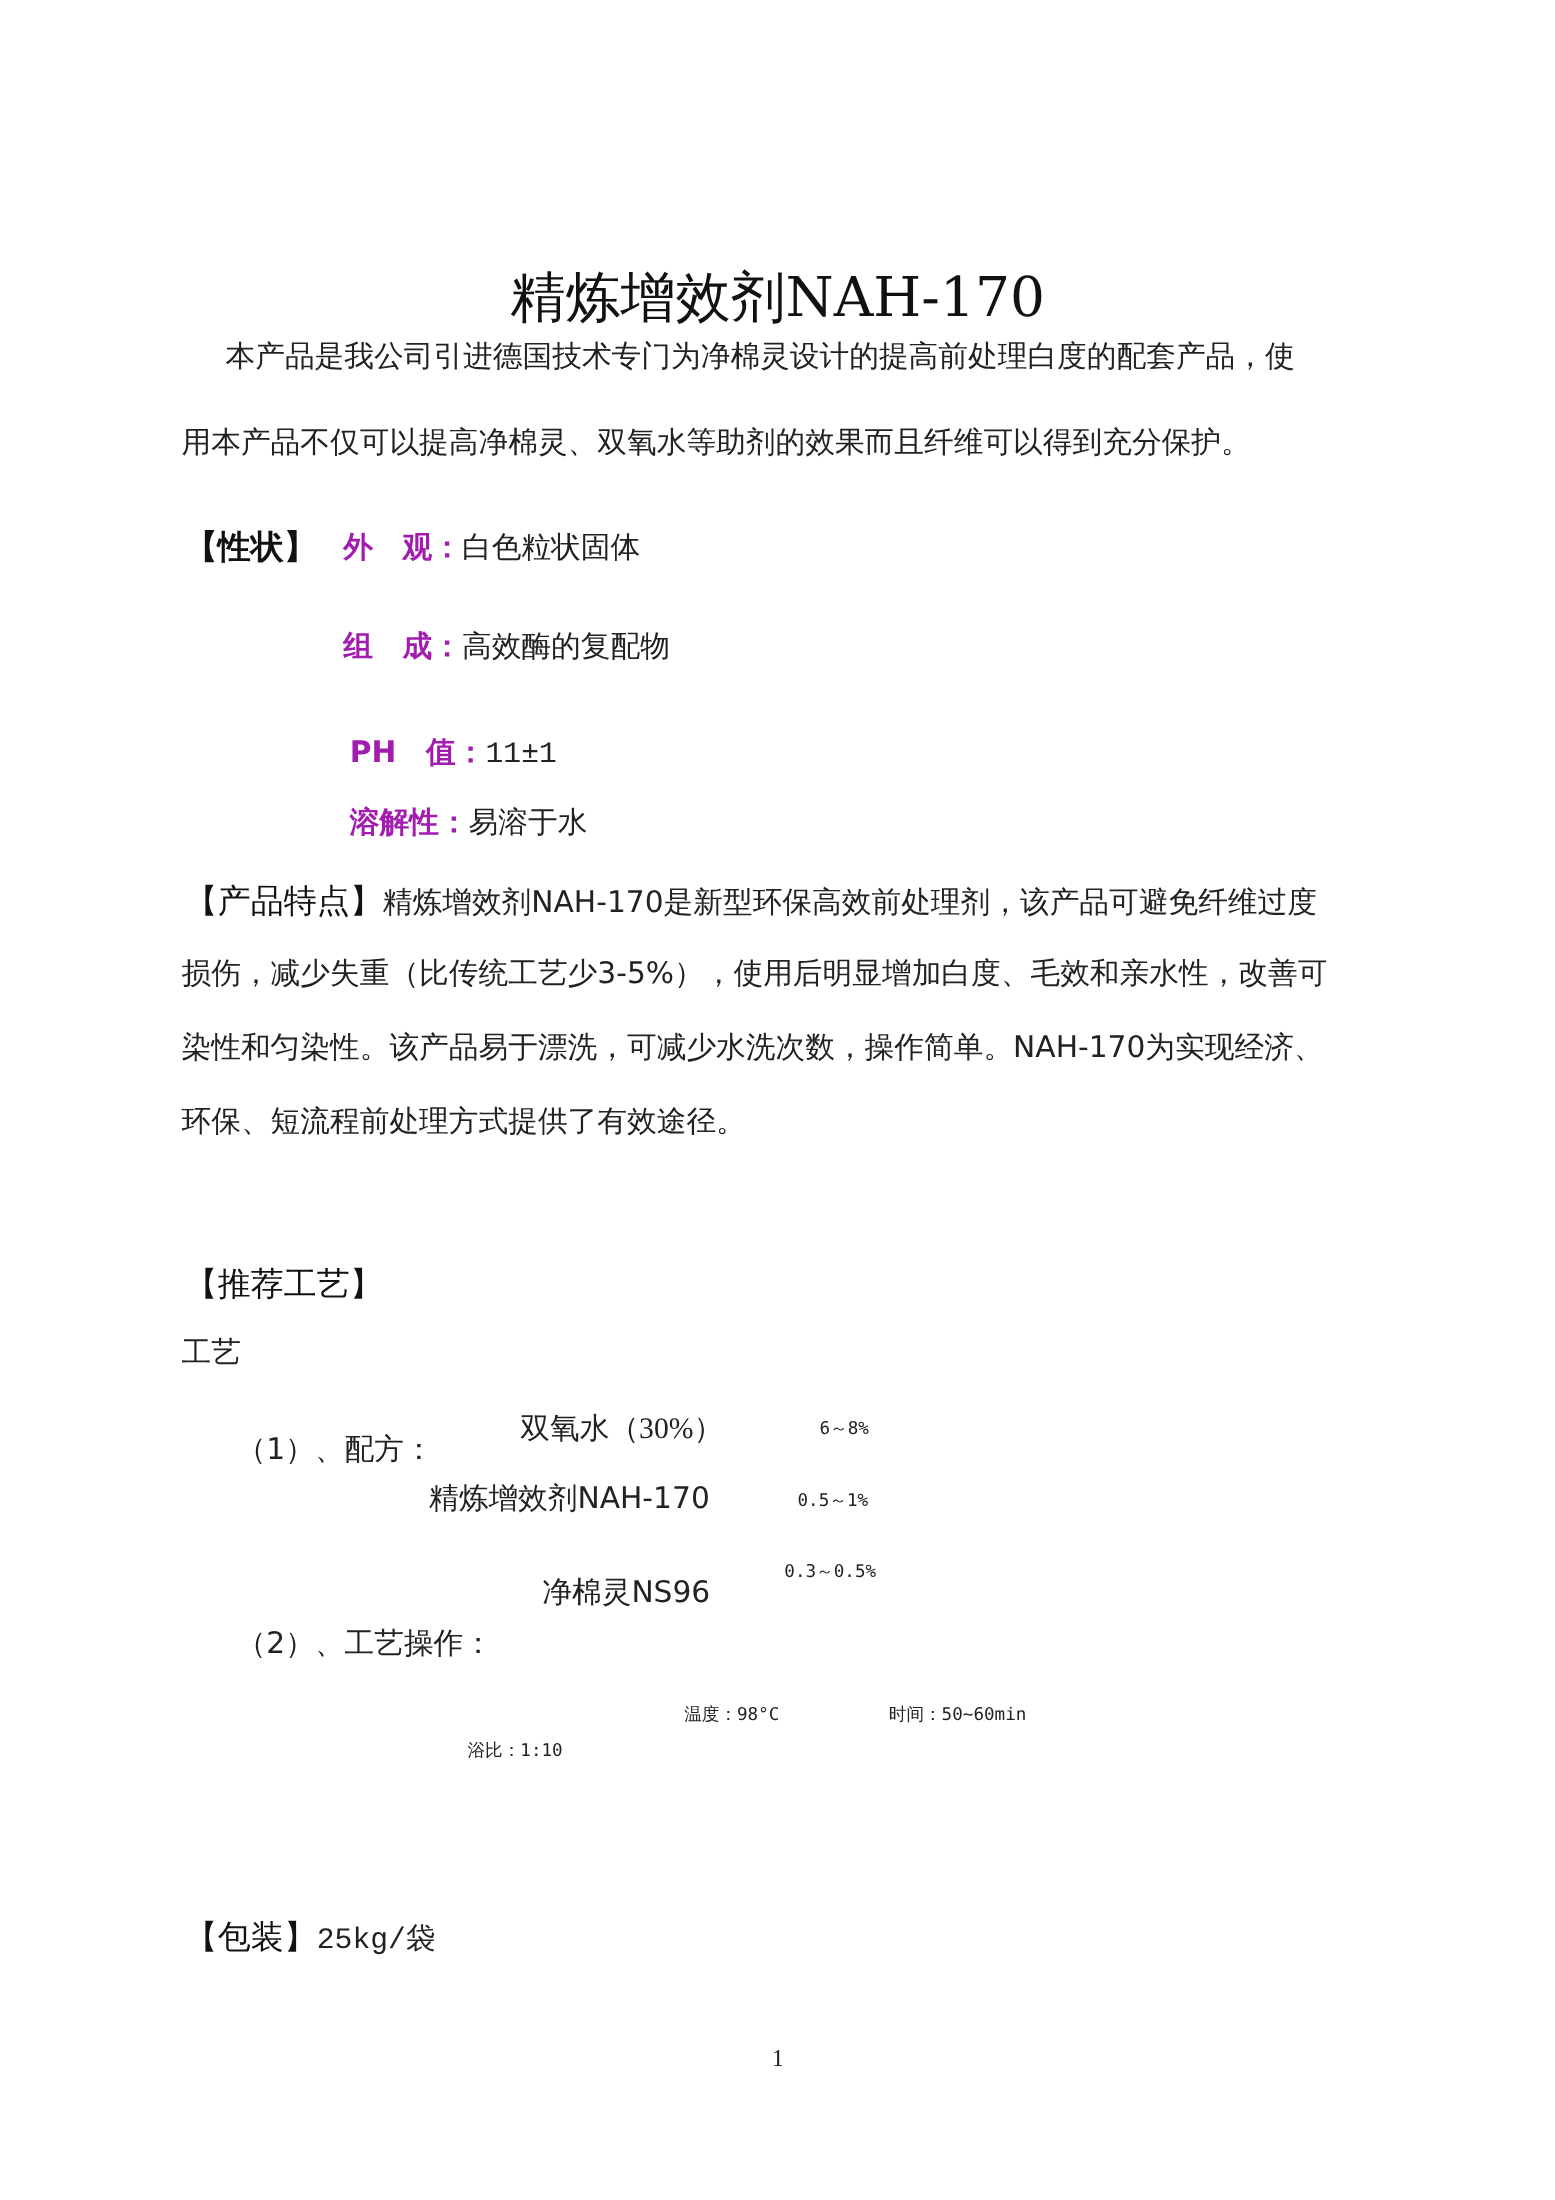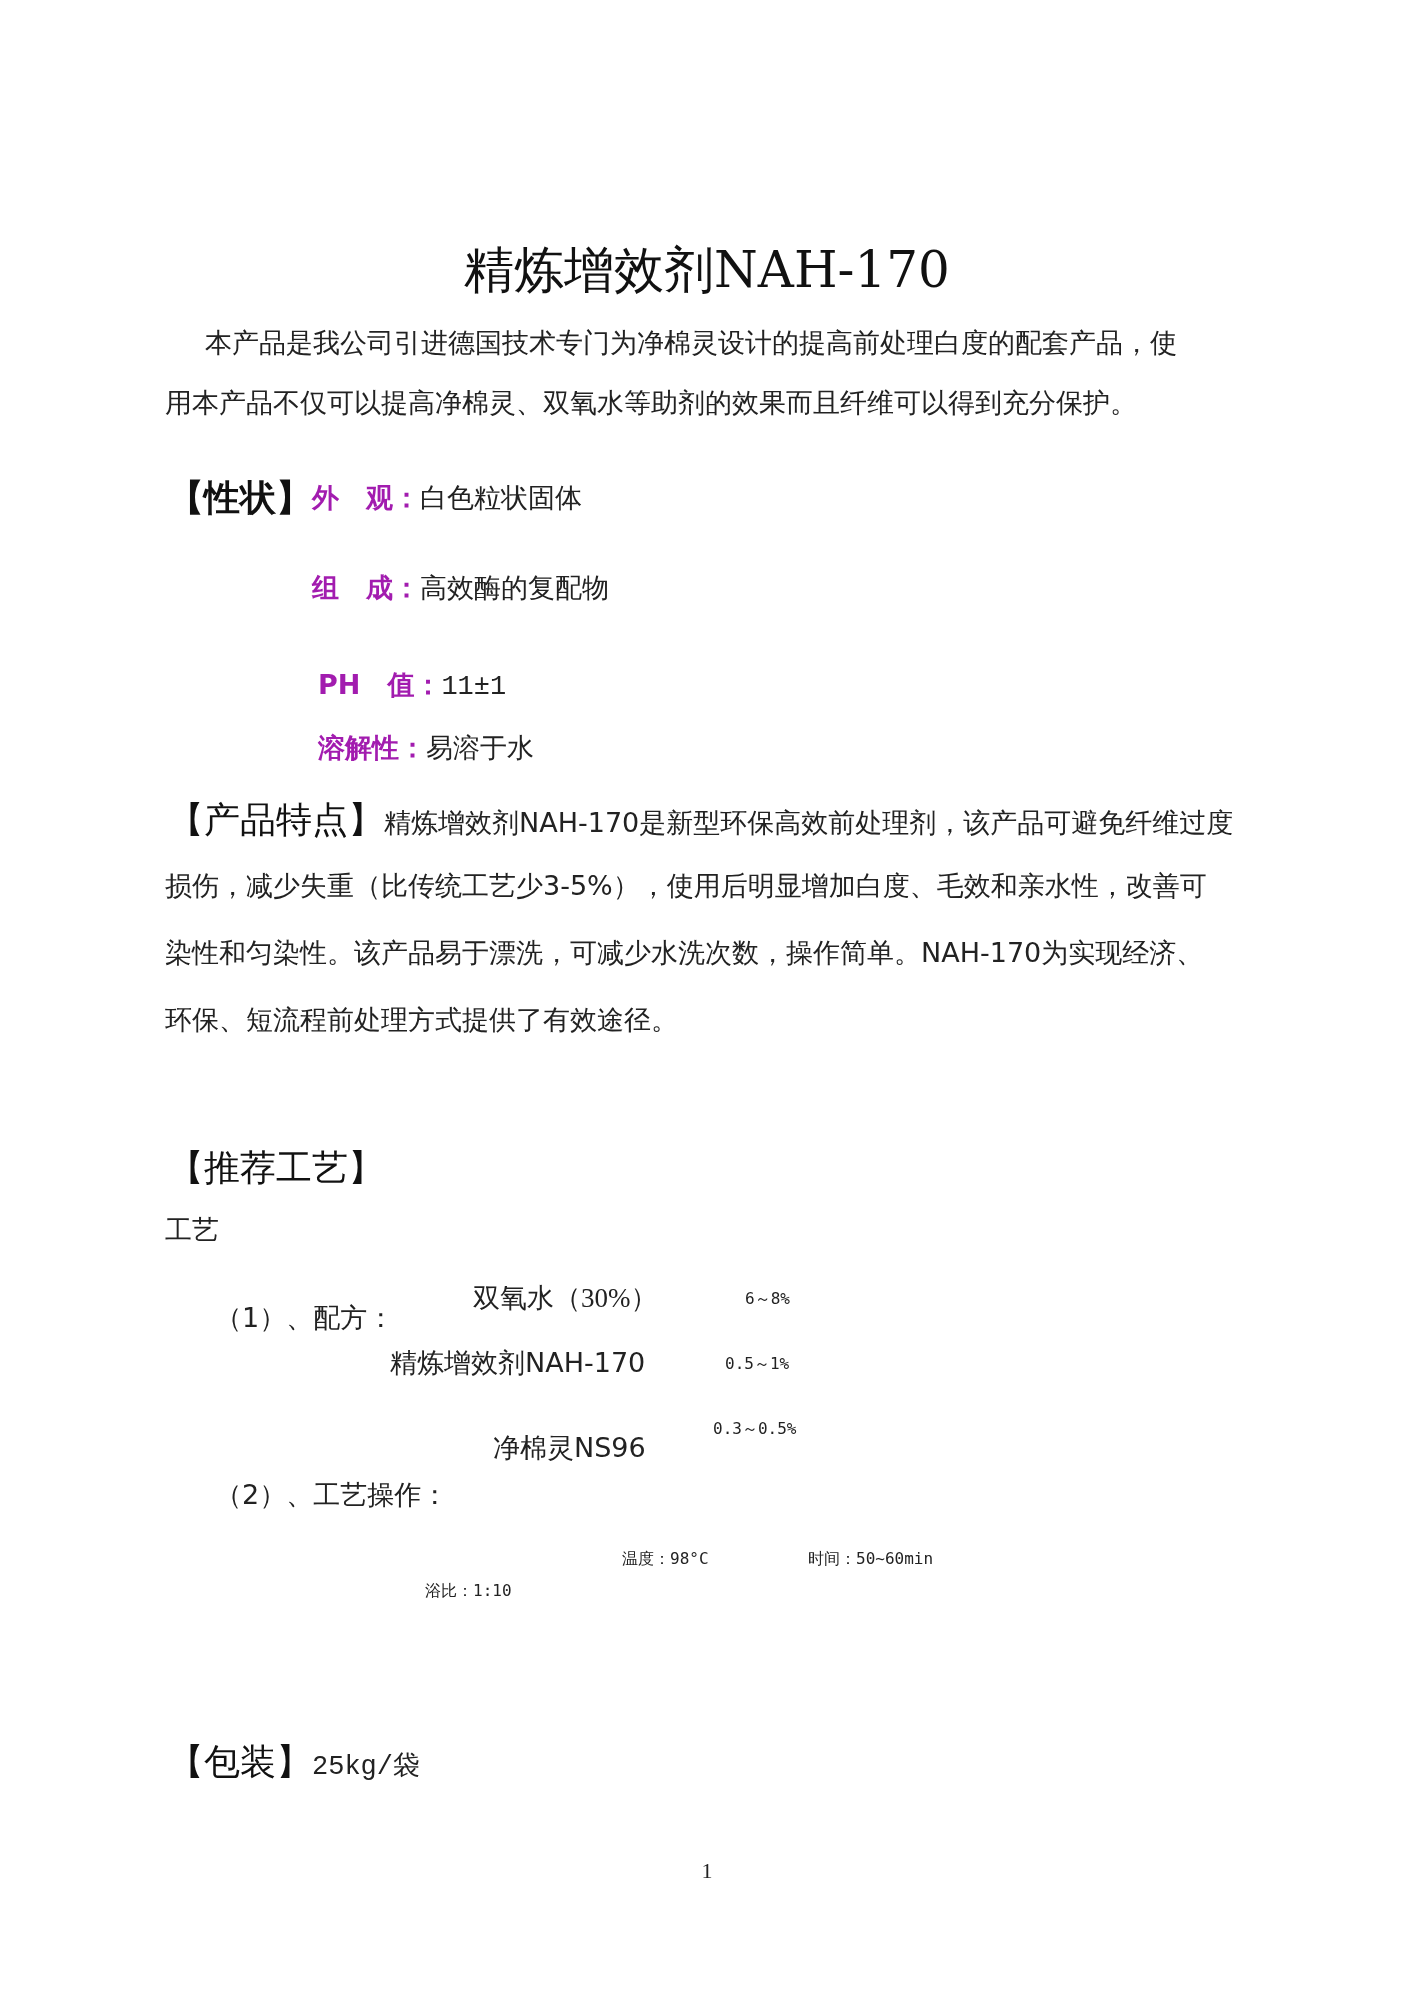--- a/index.html
+++ b/index.html
@@ -9,36 +9,36 @@
       font-family: "DejaVu Sans", "Liberation Sans", sans-serif;
     }
     .abs { position: absolute; white-space: nowrap; }
     .title {
       left: 0; width: 1414px; top: 240px; text-align: center;
       font-family: "DejaVu Serif", "Liberation Serif", serif;
       font-size: 50px; line-height: 60px; color: #111;
     }
     .para { font-size: 27px; line-height: 36px; color: #222; }
     .bold { font-weight: bold; color: #a21caf; }
-    .h-bracket { font-size: 36px; line-height: 40px; color: #111; }
+    .h-bracket { font-size: 30px; line-height: 40px; color: #111; }
     .serif { font-family: Liberation Mono, monospace; }
     .mono { font-family: "DejaVu Sans Mono", "Liberation Mono", monospace; font-size: 16px; }
     .pagenum {
       left: 0; width: 1414px; top: 1858px; text-align: center;
       font-family: "Liberation Serif", "DejaVu Serif", serif; font-size: 22px; color: #222;
     }
   </style>
 </head>
 <body>
 
 <div>
 
   <div class="abs title">精炼增效剂NAH-170</div>
 
-  <div class="abs para" style="left:205px; top:325px;text-align:center;">本产品是我公司引进德国技术专门为净棉灵设计的提高前处理白度的配套产品，使</div>
+  <div class="abs para" style="left:205px; top:307px;text-align:center;">本产品是我公司引进德国技术专门为净棉灵设计的提高前处理白度的配套产品，使</div>
   <div class="abs para" style="left:165px; top:385px;">用本产品不仅可以提高净棉灵、双氧水等助剂的效果而且纤维可以得到充分保护。</div>
 
   <div class="abs h-bracket bold" style="left:168px; top:478px;">【性状】</div>
 
   <div class="abs para" style="left:312px; top:480px;">
     <span class="bold">外　观：</span><span>白色粒状固体</span>
   </div>
   <div class="abs para" style="left:312px; top:570px;">
     <span class="bold">组　成：</span><span>高效酶的复配物</span>
   </div>

